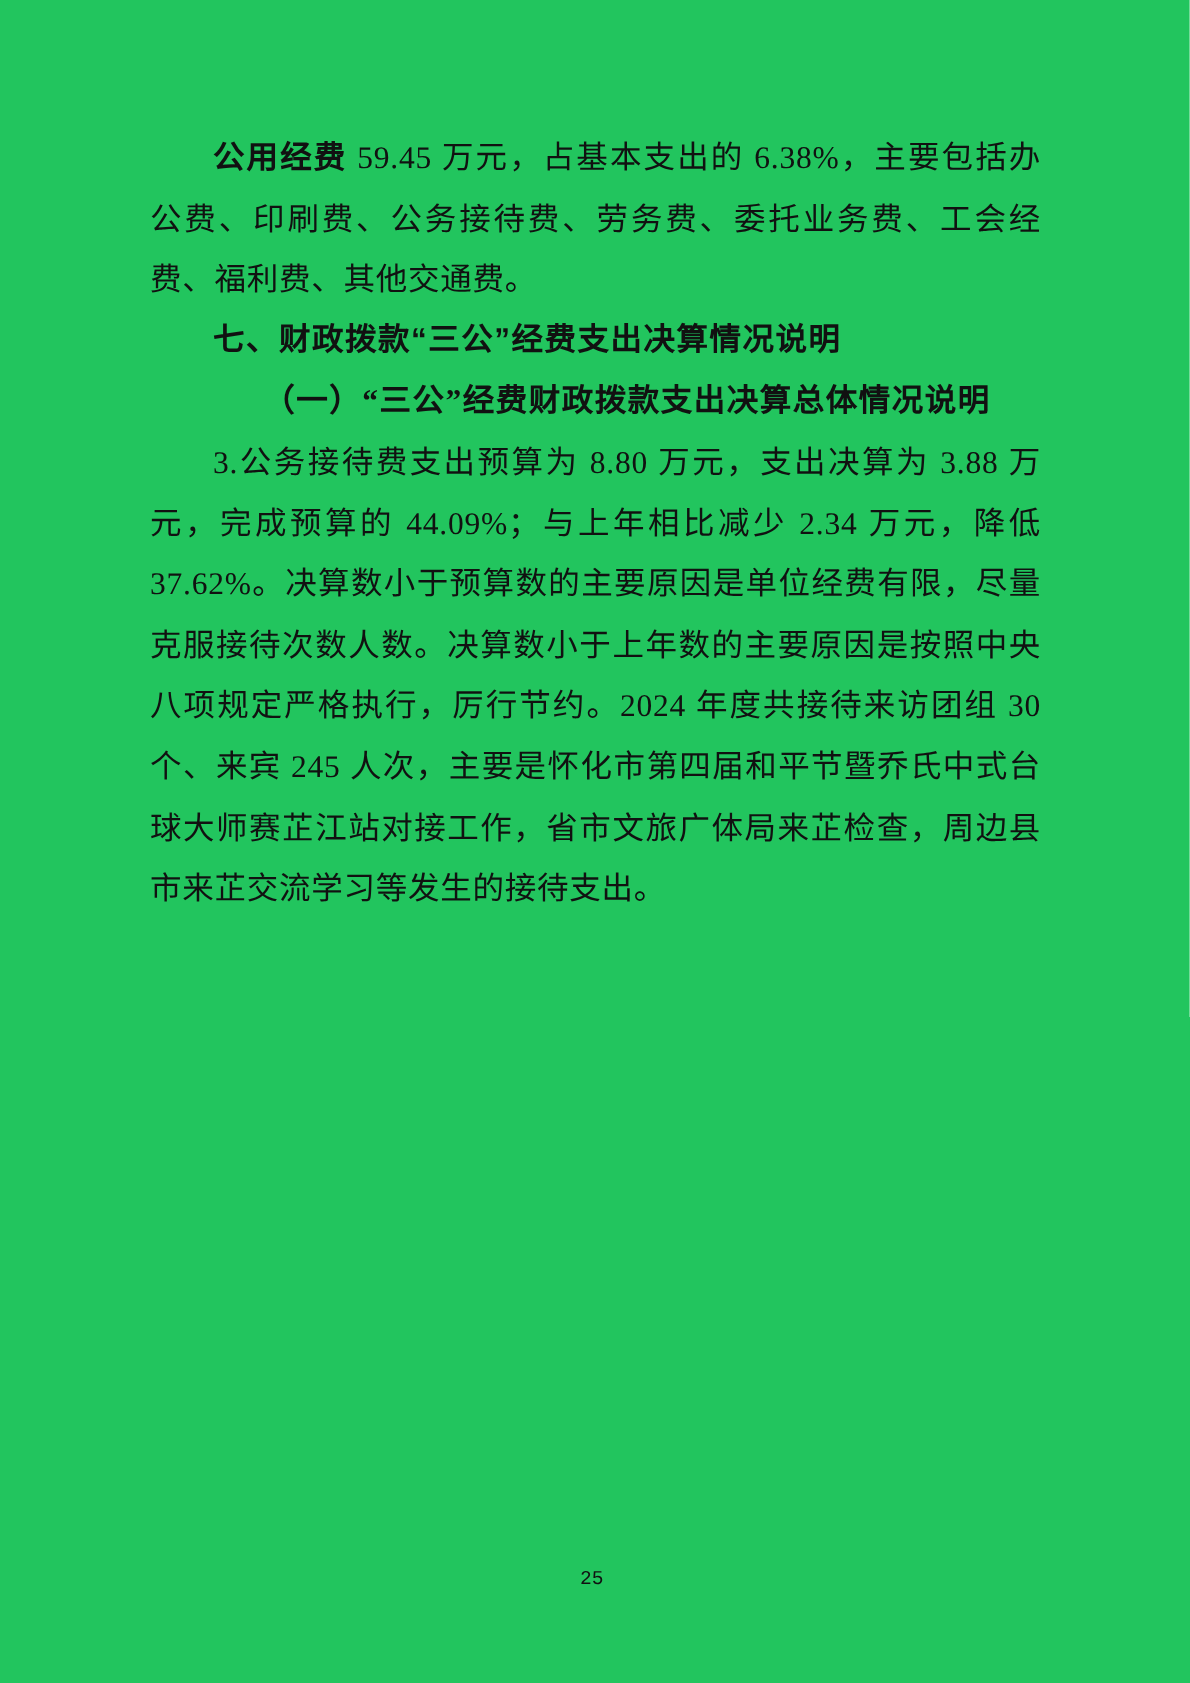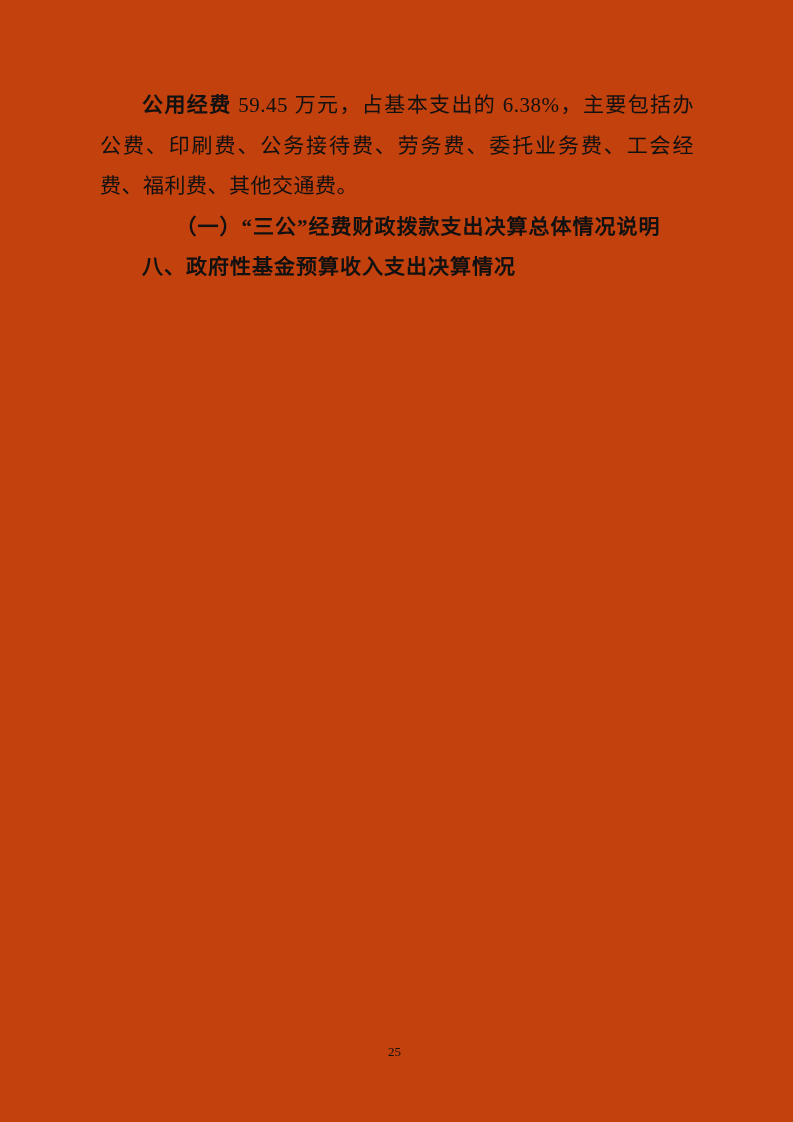--- a/index.html
+++ b/index.html
@@ -11,21 +11,21 @@
     position: relative;
     width: 793px;
     height: 1122px;
     overflow: hidden;
     font-family: "Liberation Serif", "DejaVu Serif", serif;
     color: #111111;
   }
   .page {
     position: absolute;
     inset: 0;
-    background: #c2410c;
+    background: #22c55e;
   }
   .doc-body {
     position: absolute;
     left: 100px;
     top: 85px;
     width: 594px;
   }
   .doc-body p {
     margin: 0;
     font-size: 21px;
@@ -49,27 +49,28 @@
   .doc-body strong {
     font-weight: bold;
   }
   .page-number {
     position: absolute;
     left: 0;
     right: 4px;
     bottom: 62px;
     text-align: center;
     font-size: 13px;
-    font-family: Liberation Serif, serif;
+    font-family: Liberation Mono, monospace;
     color: #111111;
   }
 </style>
 </head>
 <body>
 
 <div class="page">
   <main class="doc-body">
       <p class="body"><strong>公用经费</strong> 59.45 万元，占基本支出的 6.38%，主要包括办公费、印刷费、公务接待费、劳务费、委托业务费、工会经费、福利费、其他交通费。</p>
+      <p class="h1">七、财政拨款“三公”经费支出决算情况说明</p>
       <p class="h2">（一）“三公”经费财政拨款支出决算总体情况说明</p>
-      <p class="h1">八、政府性基金预算收入支出决算情况</p>
+      <p class="body">3.公务接待费支出预算为 8.80 万元，支出决算为 3.88 万元，完成预算的 44.09%；与上年相比减少 2.34 万元，降低 37.62%。决算数小于预算数的主要原因是单位经费有限，尽量克服接待次数人数。决算数小于上年数的主要原因是按照中央八项规定严格执行，厉行节约。2024 年度共接待来访团组 30 个、来宾 245 人次，主要是怀化市第四届和平节暨乔氏中式台球大师赛芷江站对接工作，省市文旅广体局来芷检查，周边县市来芷交流学习等发生的接待支出。</p>
     </main>
   <div class="page-number">25</div>
 </div>
 
 </body></html>

